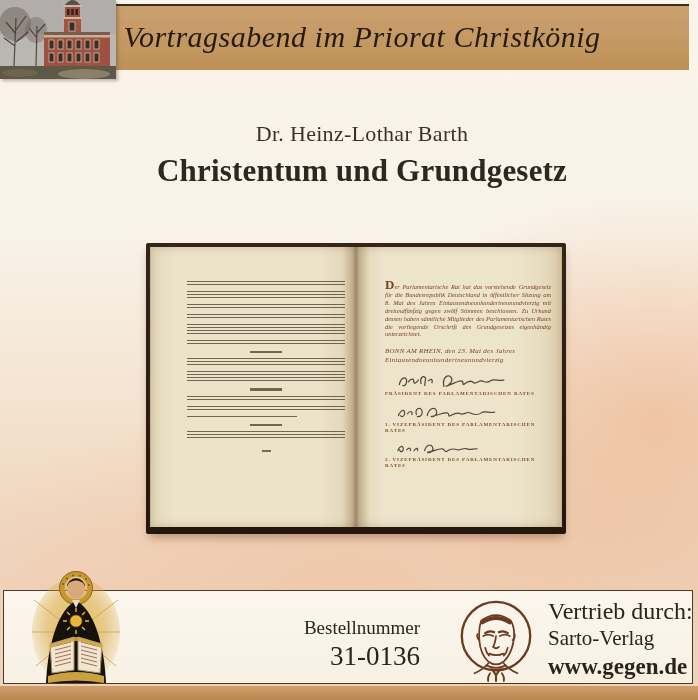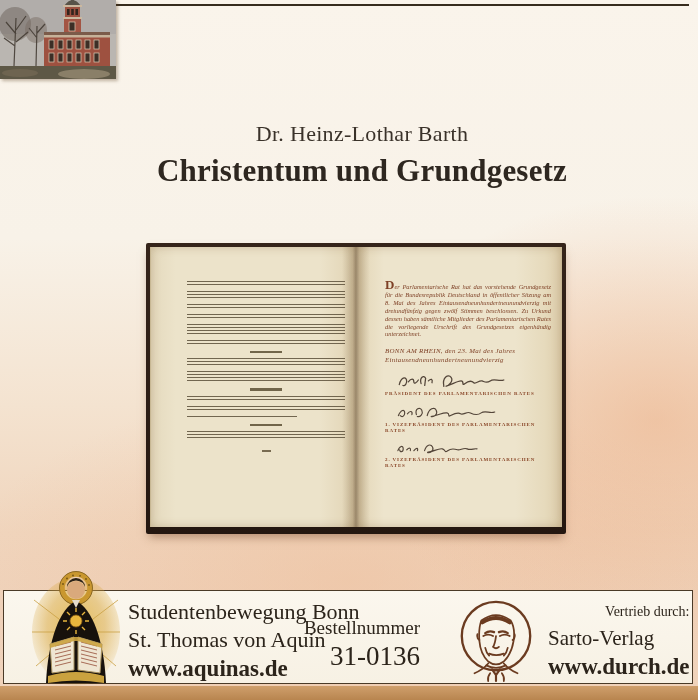--- a/index.html
+++ b/index.html
@@ -55,30 +55,33 @@
   .aquinas{position:absolute;left:30px;top:570px;width:92px;height:117px;}
   .f-left{position:absolute;left:128px;top:598px;color:#2c241b;}
   .f-left .l1{font-size:22px;line-height:28px;}
   .f-left .l2{font-size:22px;line-height:28px;}
   .f-left .url{font-size:23px;line-height:30px;font-weight:700;}
   .f-order{position:absolute;left:300px;top:616px;width:120px;text-align:right;color:#2c241b;}
   .f-order .lbl{font-size:19px;line-height:24px;}
   .f-order .num{font-size:27px;line-height:32px;}
   .sarto{position:absolute;left:452px;top:597px;width:88px;height:86px;}
   .f-right{position:absolute;left:548px;top:599px;color:#2c241b;}
-  .f-right .lbl{font-size:14px;line-height:25px;text-align:right;}
+  .f-right .lbl{font-size:24px;line-height:25px;text-align:right;}
   .f-right .pub{font-size:21px;line-height:28px;}
   .f-right .url{font-size:23px;line-height:30px;font-weight:700;}
 </style>
 </head>
 <body>
 
 <div class="cover">
 
   <div class="banner-rule"></div>
+  <div class="banner">
+    <div class="banner-title">Vortragsabend im Priorat Christkönig</div>
+  </div>
 
   <svg class="church" viewBox="0 0 116 79">
     <rect width="116" height="79" fill="#bab6b1"></rect>
     <rect width="116" height="34" fill="#b1adaa"></rect>
     <ellipse cx="15" cy="24" rx="16" ry="17" fill="#6b625a" opacity="0.5"></ellipse>
     <ellipse cx="36" cy="30" rx="11" ry="13" fill="#75695f" opacity="0.45"></ellipse>
     <g stroke="#453d35" stroke-width="1.2" fill="none" opacity="0.9">
       <path d="M14 66 L16 18 M16 34 L6 22 M16 30 L26 16 M15 46 L4 38 M16 42 L28 32"></path>
       <path d="M36 66 L37 26 M37 38 L29 28 M37 33 L45 24"></path>
     </g>
@@ -200,25 +203,20 @@
     <path d="M20 74 L44 67 L44 100 L22 103 Z" fill="#efe6d2" stroke="#a8925f" stroke-width="1"></path>
     <path d="M72 74 L48 67 L48 100 L70 103 Z" fill="#efe6d2" stroke="#a8925f" stroke-width="1"></path>
     <g stroke="#8a3b26" stroke-width="0.8" opacity="0.9">
       <path d="M25 76 L41 72 M25 80 L41 76 M25 84 L41 80 M25 88 L41 84 M25 92 L41 88 M25 96 L41 92"></path>
       <path d="M67 76 L51 72 M67 80 L51 76 M67 84 L51 80 M67 88 L51 84 M67 92 L51 88 M67 96 L51 92"></path>
     </g>
     <path d="M20 74 L44 67 L48 67 L72 74 L72 78 L48 71 L44 71 L20 78 Z" fill="#caa23f" opacity="0.9"></path>
     <path d="M18 106 Q46 98 74 106 L74 113 Q46 108 18 113 Z" fill="#caa23f"></path>
   </svg>
 
-  <div class="f-left">
-    <div class="l1">Studentenbewegung Bonn</div>
-    <div class="l2">St. Thomas von Aquin</div>
-    <div class="url">www.aquinas.de</div>
-  </div>
 
   <div class="f-order">
     <div class="lbl">Bestellnummer</div>
     <div class="num">31-0136</div>
   </div>
 
   <svg class="sarto" viewBox="0 0 88 88">
     <circle cx="44" cy="40" r="35" fill="none" stroke="#6b3b20" stroke-width="2.4"></circle>
     <g fill="none" stroke="#6b3b20" stroke-width="1.8" stroke-linecap="round">
       <path d="M29 24 Q44 13 59 24 Q64 32 62 45 Q60 58 52 66 Q44 72 36 66 Q28 58 27 45 Q26 32 29 24"></path>
@@ -232,16 +230,16 @@
       <path d="M36 68 Q31 74 22 78 M52 68 Q57 74 66 78"></path>
       <path d="M34 70 Q44 75 54 70"></path>
       <path d="M40 74 L44 80 L48 74 M44 80 L44 86" stroke-width="2.2"></path>
       <path d="M38 78 Q35 82 36 86 M50 78 Q53 82 52 86"></path>
     </g>
   </svg>
 
   <div class="f-right">
     <div class="lbl">Vertrieb durch:</div>
     <div class="pub">Sarto-Verlag</div>
-    <div class="url">www.durch.de</div>
+    <div class="url">www.gegen.de</div>
   </div>
 
 </div>
 
 </body></html>

